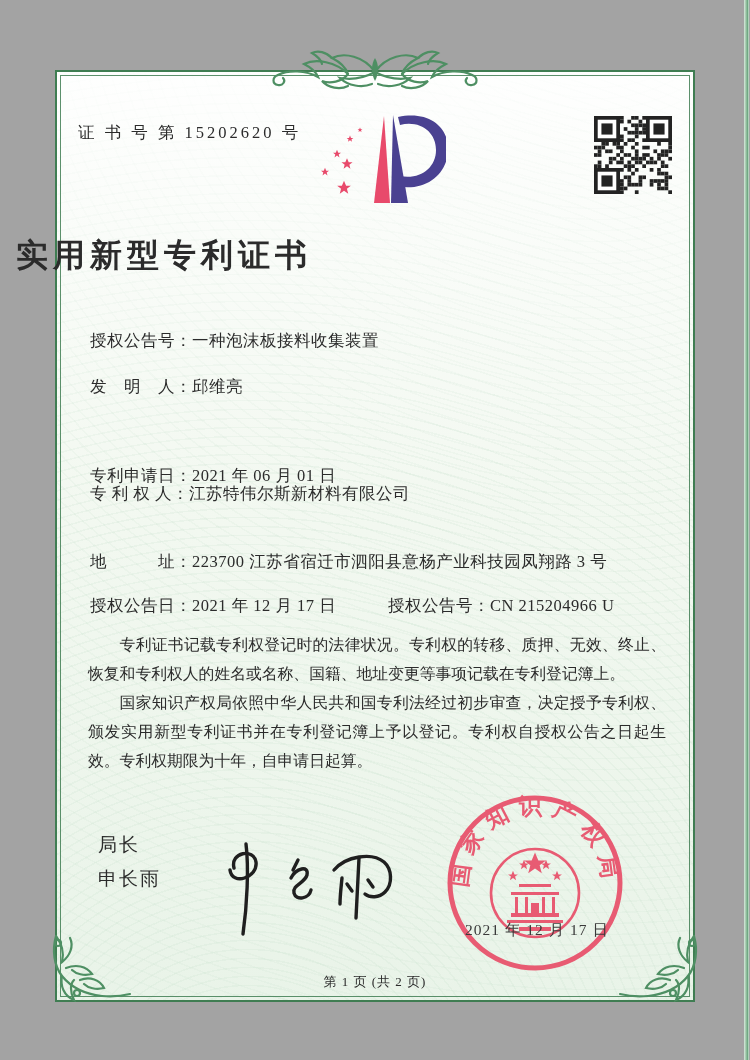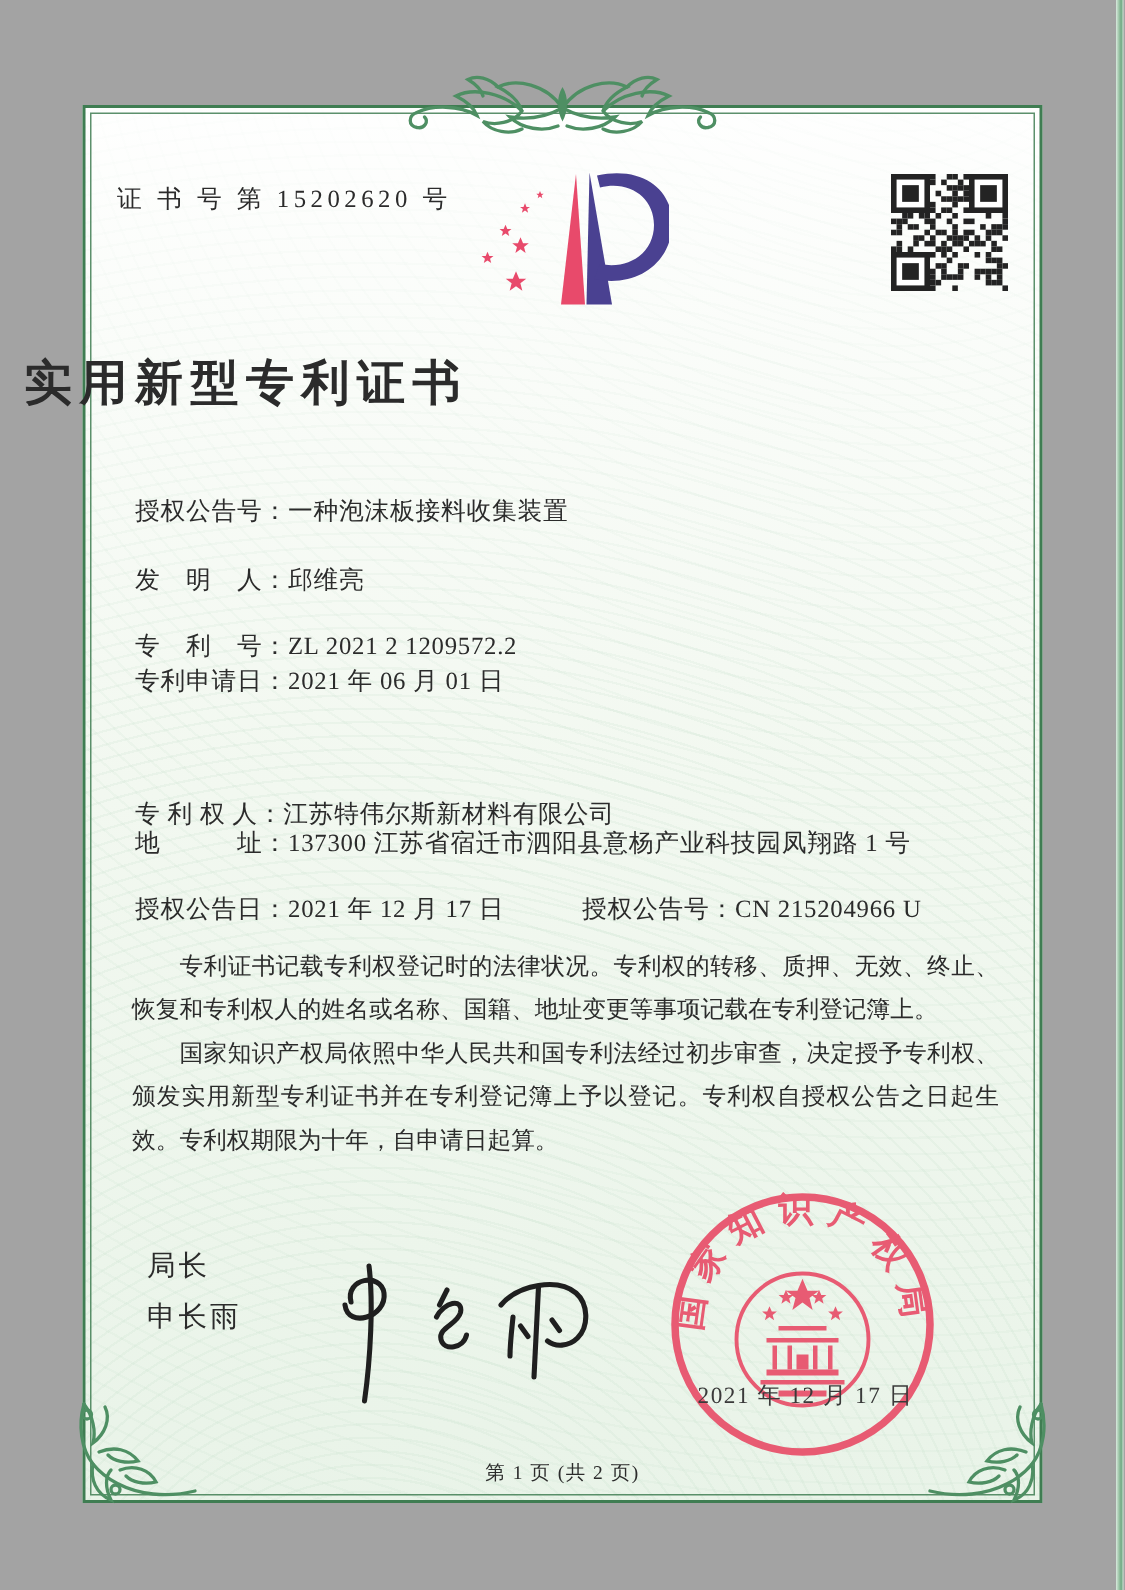--- a/index.html
+++ b/index.html
@@ -40,21 +40,21 @@
   
   .cert-no{position:absolute;left:78px;top:122px;font-size:16.5px;letter-spacing:3px;}
   .logo{position:absolute;left:312px;top:110px;width:134px;height:106px;}
   .logo .lred{fill:var(--logo_red);}
   .logo .lblue{fill:var(--logo_blue);}
   .qr{position:absolute;left:594px;top:116px;width:78px;height:78px;}
   .title{position:absolute;left:16px;top:234px;width:100%;
     font-size:32px;font-weight:bold;letter-spacing:5px;}
   
   .row{position:absolute;left:90px;width:578px;font-size:16.5px;letter-spacing:.5px;white-space:nowrap;}
-  .r0{top:330px}.r1{top:376px}.r2{top:420px}.r3{top:443px}.r4{top:532px}.r5{top:551px}
+  .r0{top:330px}.r1{top:376px}.r2{top:420px}.r3{top:465px}.r4{top:483px}.r5{top:551px}
   .grant{top:595px;}
   .grant .pair2{position:absolute;left:298px;top:0;text-align:center;}
   
   .body-text{position:absolute;left:88px;top:630px;width:578px;
     font-size:15.8px;line-height:29px;text-align:justify;}
   .body-text p{margin:0;text-indent:2em;}
   
   .sign-block{position:absolute;left:98px;top:828px;font-size:19px;line-height:34px;letter-spacing:2px;}
   .signature{position:absolute;left:196px;top:838px;width:210px;height:100px;}
   .signature path{stroke:#1f1f1f;stroke-width:3.4;fill:none;stroke-linecap:round;stroke-linejoin:round;}
@@ -274,31 +274,28 @@
     </svg>
 
   <div class="title">实用新型专利证书</div>
 
   <div class="row r0">
     <span>授权公告号：</span><span>一种泡沫板接料收集装置</span>
   </div>
   <div class="row r1">
     <span>发　明　人：</span><span>邱维亮</span>
   </div>
-  <div class="row r2">
-    <span>专　利　号：</span><span>ZL 2021 2 1209572.2</span>
-  </div>
   <div class="row r3">
     <span>专利申请日：</span><span>2021 年 06 月 01 日</span>
   </div>
   <div class="row r4">
     <span>专 利 权 人：</span><span>江苏特伟尔斯新材料有限公司</span>
   </div>
   <div class="row r5">
-    <span>地　　　址：</span><span>137300 江苏省宿迁市泗阳县意杨产业科技园凤翔路 1 号</span>
+    <span>地　　　址：</span><span>223700 江苏省宿迁市泗阳县意杨产业科技园凤翔路 3 号</span>
   </div>
   <div class="row grant">
     <span>授权公告日：</span><span>2021 年 12 月 17 日</span>
     <span class="pair2">
       <span>授权公告号：</span><span>CN 215204966 U</span>
     </span>
   </div>
 
   <div class="body-text">
     <p>专利证书记载专利权登记时的法律状况。专利权的转移、质押、无效、终止、恢复和专利权人的姓名或名称、国籍、地址变更等事项记载在专利登记簿上。</p>

